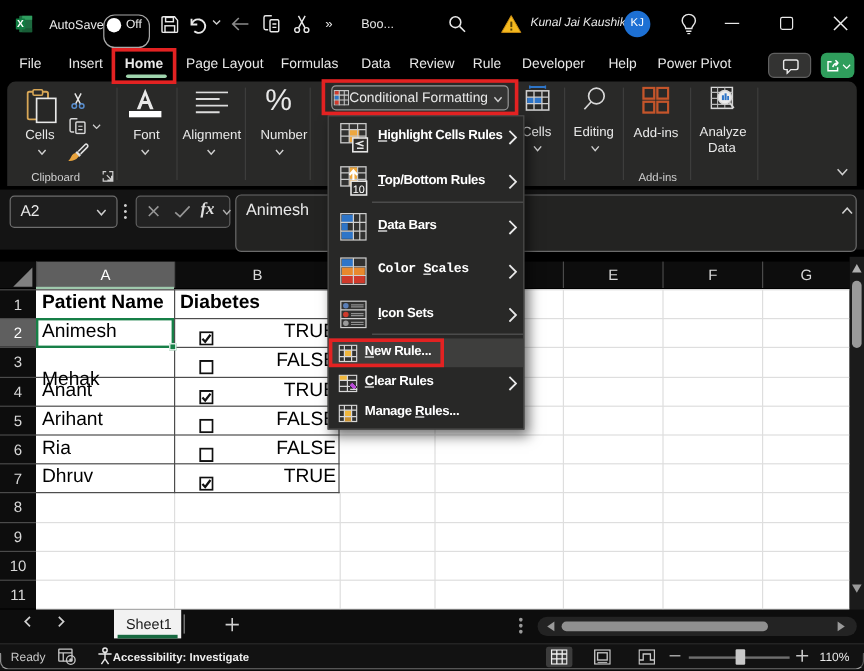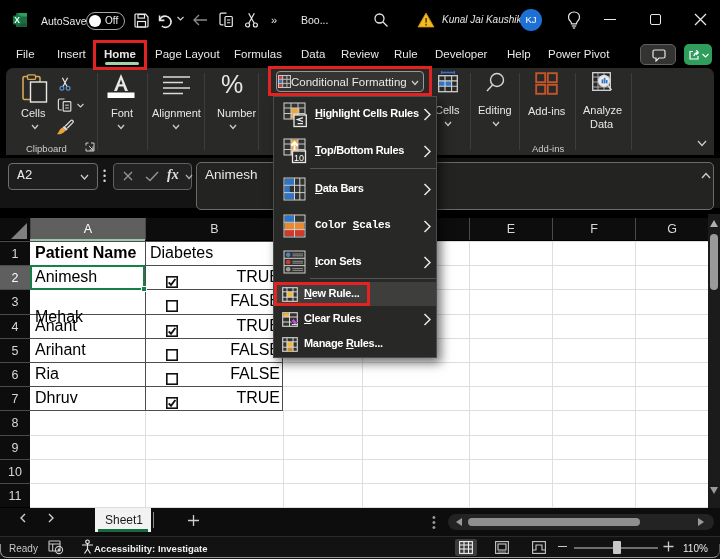--- a/index.html
+++ b/index.html
@@ -19,21 +19,21 @@
 <svg width="14" height="14" viewBox="0 0 14 14">
       <rect x="3" y="0" width="11" height="14" rx="1" fill="#1d6b40"></rect>
       <rect x="5.5" y="0" width="8.5" height="3.5" fill="#2f9e5f"></rect>
       <rect x="5.5" y="10.5" width="8.5" height="3.5" fill="#185c36"></rect>
       <rect x="0" y="2.5" width="8" height="9" rx="1" fill="#107c41"></rect>
       <text x="4" y="9.8" font-size="8.5" font-weight="bold" fill="#fff" text-anchor="middle" font-family="Liberation Sans">X</text>
     </svg>
 </div>
 <div class="abs txt" style="left:41px;top:14.5px;font-size:10.5px;">AutoSave</div>
 
-<div class="abs" style="left:86px;top:12px;width:39px;height:18px;border:1px solid #a8a8a8;border-radius:9.5px;">
+<div class="abs" style="left:86px;top:12px;width:39px;height:28px;border:1px solid #a8a8a8;border-radius:9.5px;">
   <div class="abs" style="left:2px;top:1.5px;width:12px;height:12px;border-radius:50%;background:#fff;"></div>
   <div class="abs" style="left:18px;top:2px;font-size:10px;color:#eee;">Off</div>
 </div>
 
 <div class="abs" style="left:134px;top:13px;">
 <svg width="15" height="15" viewBox="0 0 15 15" fill="none" stroke="#e8e8e8" stroke-width="1.2">
       <path d="M1 2 L1 13 Q1 14 2 14 L13 14 Q14 14 14 13 L14 4 L11.5 1 L2 1 Q1 1 1 2 Z"></path>
       <rect x="4" y="1.5" width="6.5" height="3.6"></rect>
       <rect x="3.5" y="8.5" width="8" height="5.5"></rect>
     </svg>
@@ -305,21 +305,21 @@
       <svg width="10" height="7" viewBox="0 0 10 7" fill="none" stroke="#cfcfcf" stroke-width="1.2">
         <path d="M1 1 L5 5.5 L9 1"></path>
       </svg>
     </div>
 </div>
 
 <div id="fbar">
 <div class="abs" style="left:0;top:158px;width:720px;height:50px;background:#141414;"></div>
 
 <div class="abs" style="left:8px;top:163px;width:90px;height:27px;background:#1e1e1e;border:1px solid #6e6e6e;border-radius:4px;"></div>
-<div class="abs txt" style="left:17px;top:168px;font-size:13px;font-family:Liberation Mono, monospace;">A2</div>
+<div class="abs txt" style="left:17px;top:168px;font-size:13px;">A2</div>
 <div class="abs" style="left:80px;top:174px;">
       <svg width="9" height="7" viewBox="0 0 9 7" fill="none" stroke="#cfcfcf" stroke-width="1.2">
         <path d="M1 1 L4.5 5 L8 1"></path>
       </svg>
     </div>
 
 <div class="abs" style="left:103px;top:169px;color:#cfcfcf;font-size:9px;line-height:5px;">•<br>•<br>•</div>
 
 <div class="abs" style="left:113px;top:163px;width:79px;height:27px;background:#222;border:1px solid #5f5f5f;border-radius:4px;"></div>
 <div class="abs" style="left:122px;top:170px;">
@@ -411,21 +411,21 @@
 <div class="tbh" style="left:30px;top:289px;width:253px;"></div>
 <div class="tbh" style="left:30px;top:314px;width:253px;"></div>
 <div class="tbh" style="left:30px;top:338px;width:253px;"></div>
 <div class="tbh" style="left:30px;top:362px;width:253px;"></div>
 <div class="tbh" style="left:30px;top:386px;width:253px;"></div>
 <div class="tbh" style="left:30px;top:410px;width:253px;"></div>
 <div class="tbv" style="left:145px;top:241px;height:170px;"></div>
 <div class="tbv" style="left:282px;top:241px;height:170px;"></div>
 
 <div class="cell" style="left:35px;top:241px;font-weight:bold;">Patient Name</div>
-<div class="cell" style="left:150px;top:241px;font-weight:normal;">Diabetes</div>
+<div class="cell" style="left:150px;top:241px;font-weight:bold;">Diabetes</div>
 <div class="cell" style="left:35px;top:265px;">Animesh</div>
 <div class="cell" style="left:35px;top:289px;margin-top:16px;">Mehak</div>
 <div class="cell" style="left:35px;top:314px;">Anant</div>
 <div class="cell" style="left:35px;top:338px;">Arihant</div>
 <div class="cell" style="left:35px;top:362px;">Ria</div>
 <div class="cell" style="left:35px;top:386px;">Dhruv</div>
 <div class="tf" style="top:265px;">TRUE</div>
 <div class="tf" style="top:289px;">FALSE</div>
 <div class="tf" style="top:314px;">TRUE</div>
 <div class="tf" style="top:338px;">FALSE</div>

